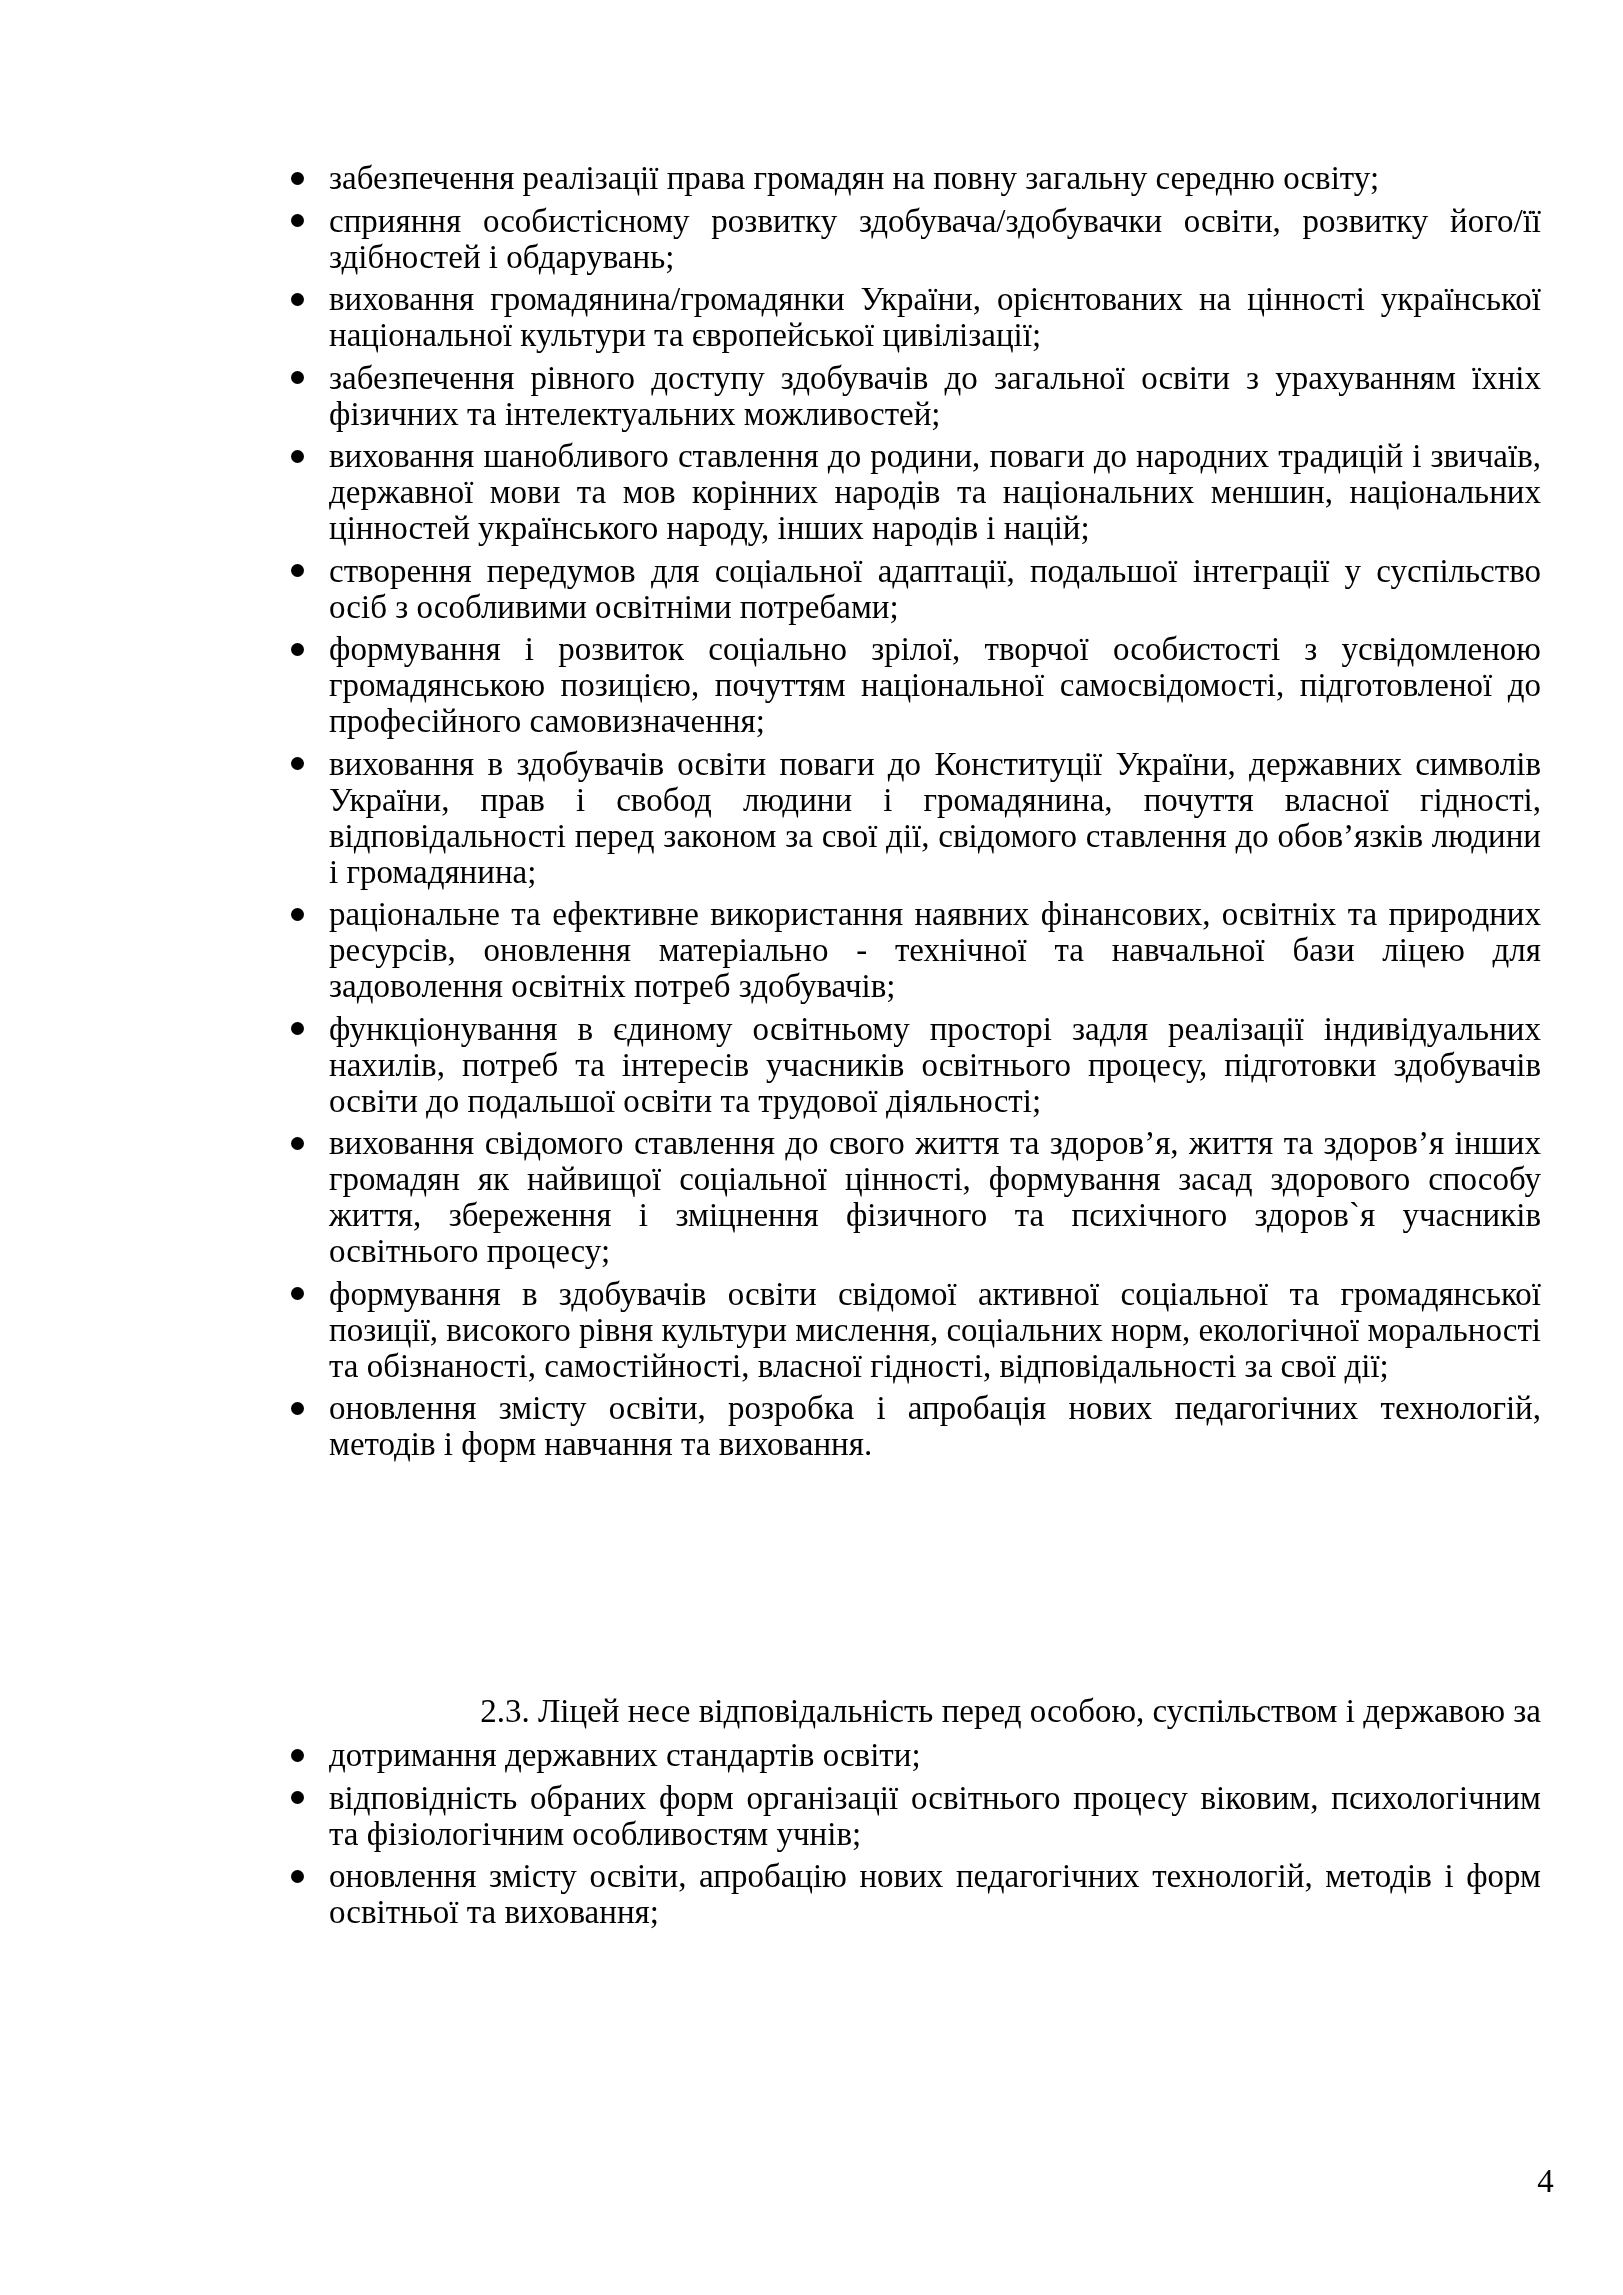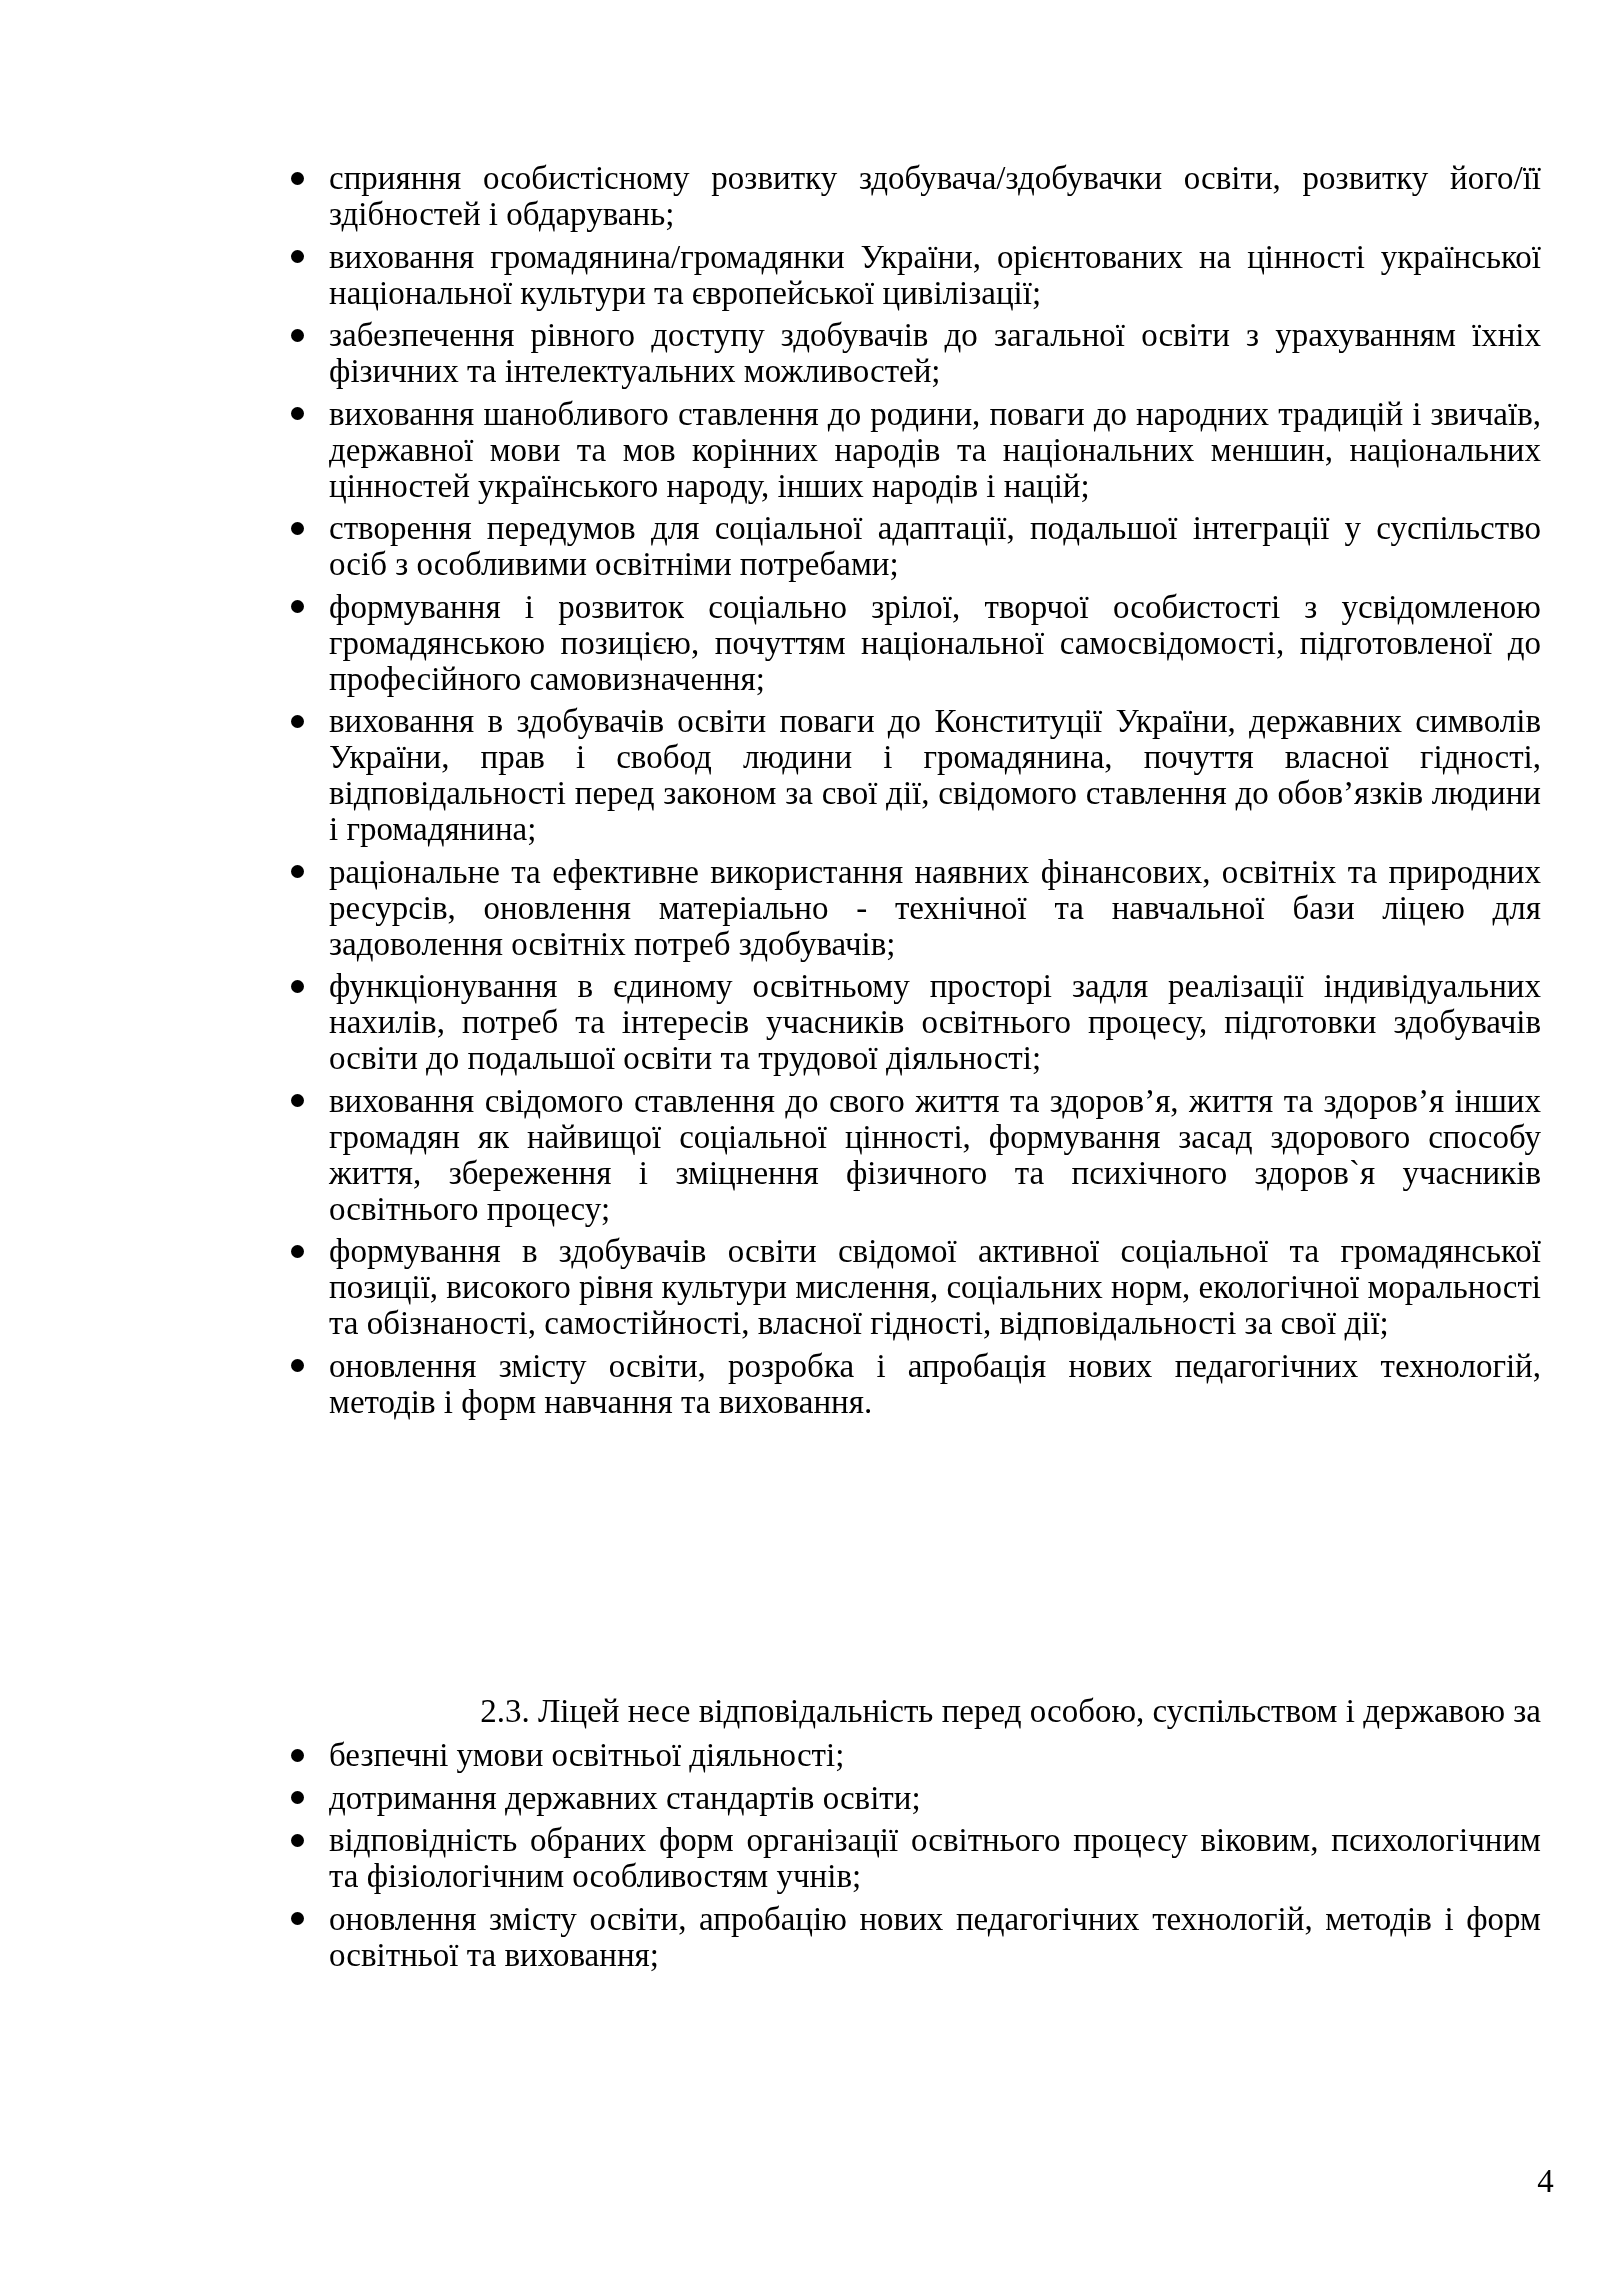--- a/index.html
+++ b/index.html
@@ -61,38 +61,38 @@
     width: 39px;
     text-align: center;
   }
 </style>
 </head>
 <body>
 
 <div class="page">
 
   <ul class="bullet-list list-tasks">
+      <li><span class="bullet-marker"></span><span>забезпечення реалізації права громадян на повну загальну середню освіту;</span></li>
       <li><span class="bullet-marker"></span><span>сприяння особистісному розвитку здобувача/здобувачки освіти, розвитку його/її здібностей і обдарувань;</span></li>
       <li><span class="bullet-marker"></span><span>виховання громадянина/громадянки України, орієнтованих на цінності української національної культури та європейської цивілізації;</span></li>
       <li><span class="bullet-marker"></span><span>забезпечення рівного доступу здобувачів до загальної освіти з урахуванням їхніх фізичних та інтелектуальних можливостей;</span></li>
       <li><span class="bullet-marker"></span><span>виховання шанобливого ставлення до родини, поваги до народних традицій і звичаїв, державної мови та мов корінних народів та національних меншин, національних цінностей українського народу, інших народів і націй;</span></li>
       <li><span class="bullet-marker"></span><span>створення передумов для соціальної адаптації, подальшої інтеграції у суспільство осіб з особливими освітніми потребами;</span></li>
       <li><span class="bullet-marker"></span><span>формування і розвиток соціально зрілої, творчої особистості з усвідомленою громадянською позицією, почуттям національної самосвідомості, підготовленої до професійного самовизначення;</span></li>
       <li><span class="bullet-marker"></span><span>виховання в здобувачів освіти поваги до Конституції України, державних символів України, прав і свобод людини і громадянина, почуття власної гідності, відповідальності перед законом за свої дії, свідомого ставлення до обов’язків людини і громадянина;</span></li>
       <li><span class="bullet-marker"></span><span>раціональне та ефективне використання наявних фінансових, освітніх та природних ресурсів, оновлення матеріально - технічної та навчальної бази ліцею для задоволення освітніх потреб здобувачів;</span></li>
       <li><span class="bullet-marker"></span><span>функціонування в єдиному освітньому просторі задля реалізації індивідуальних нахилів, потреб та інтересів учасників освітнього процесу, підготовки здобувачів освіти до подальшої освіти та трудової діяльності;</span></li>
       <li><span class="bullet-marker"></span><span>виховання свідомого ставлення до свого життя та здоров’я, життя та здоров’я інших громадян як найвищої соціальної цінності, формування засад здорового способу життя, збереження і зміцнення фізичного та психічного здоров`я учасників освітнього процесу;</span></li>
       <li><span class="bullet-marker"></span><span>формування в здобувачів освіти свідомої активної соціальної та громадянської позиції, високого рівня культури мислення, соціальних норм, екологічної моральності та обізнаності, самостійності, власної гідності, відповідальності за свої дії;</span></li>
       <li><span class="bullet-marker"></span><span>оновлення змісту освіти, розробка і апробація нових педагогічних технологій, методів і форм навчання та виховання.</span></li>
     </ul>
 
   <p class="para-2-3">2.3. Ліцей несе відповідальність перед особою, суспільством і державою за</p>
 
   <ul class="bullet-list list-resp">
-      <li><span class="bullet-marker"></span><span>безпечні умови освітньої діяльності;</span></li>
       <li><span class="bullet-marker"></span><span>дотримання державних стандартів освіти;</span></li>
       <li><span class="bullet-marker"></span><span>відповідність обраних форм організації освітнього процесу віковим, психологічним та фізіологічним особливостям учнів;</span></li>
       <li><span class="bullet-marker"></span><span>оновлення змісту освіти, апробацію нових педагогічних технологій, методів і форм освітньої та виховання;</span></li>
     </ul>
 
   <div class="page-number">4</div>
 
 </div>
 
 

